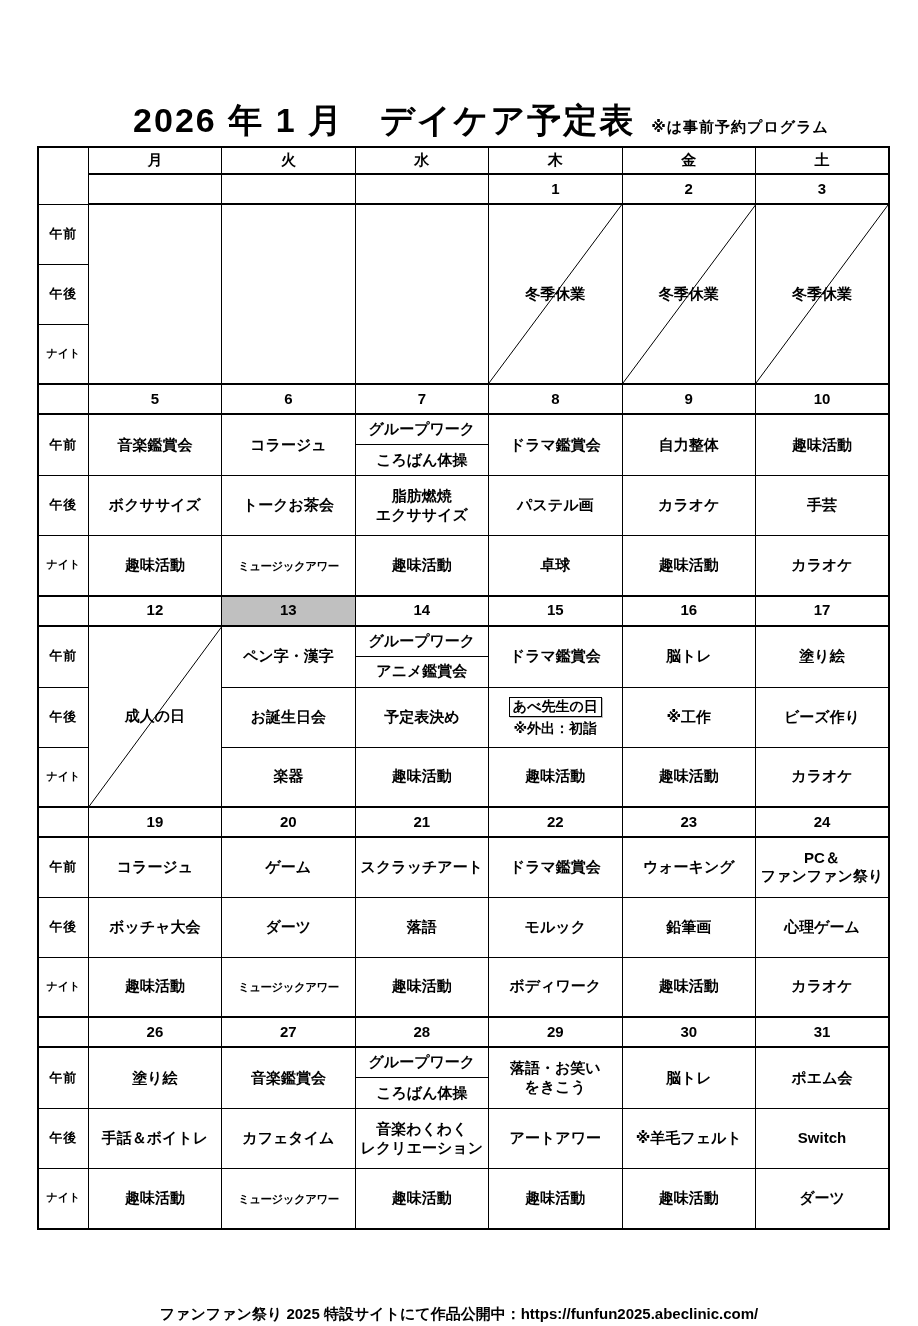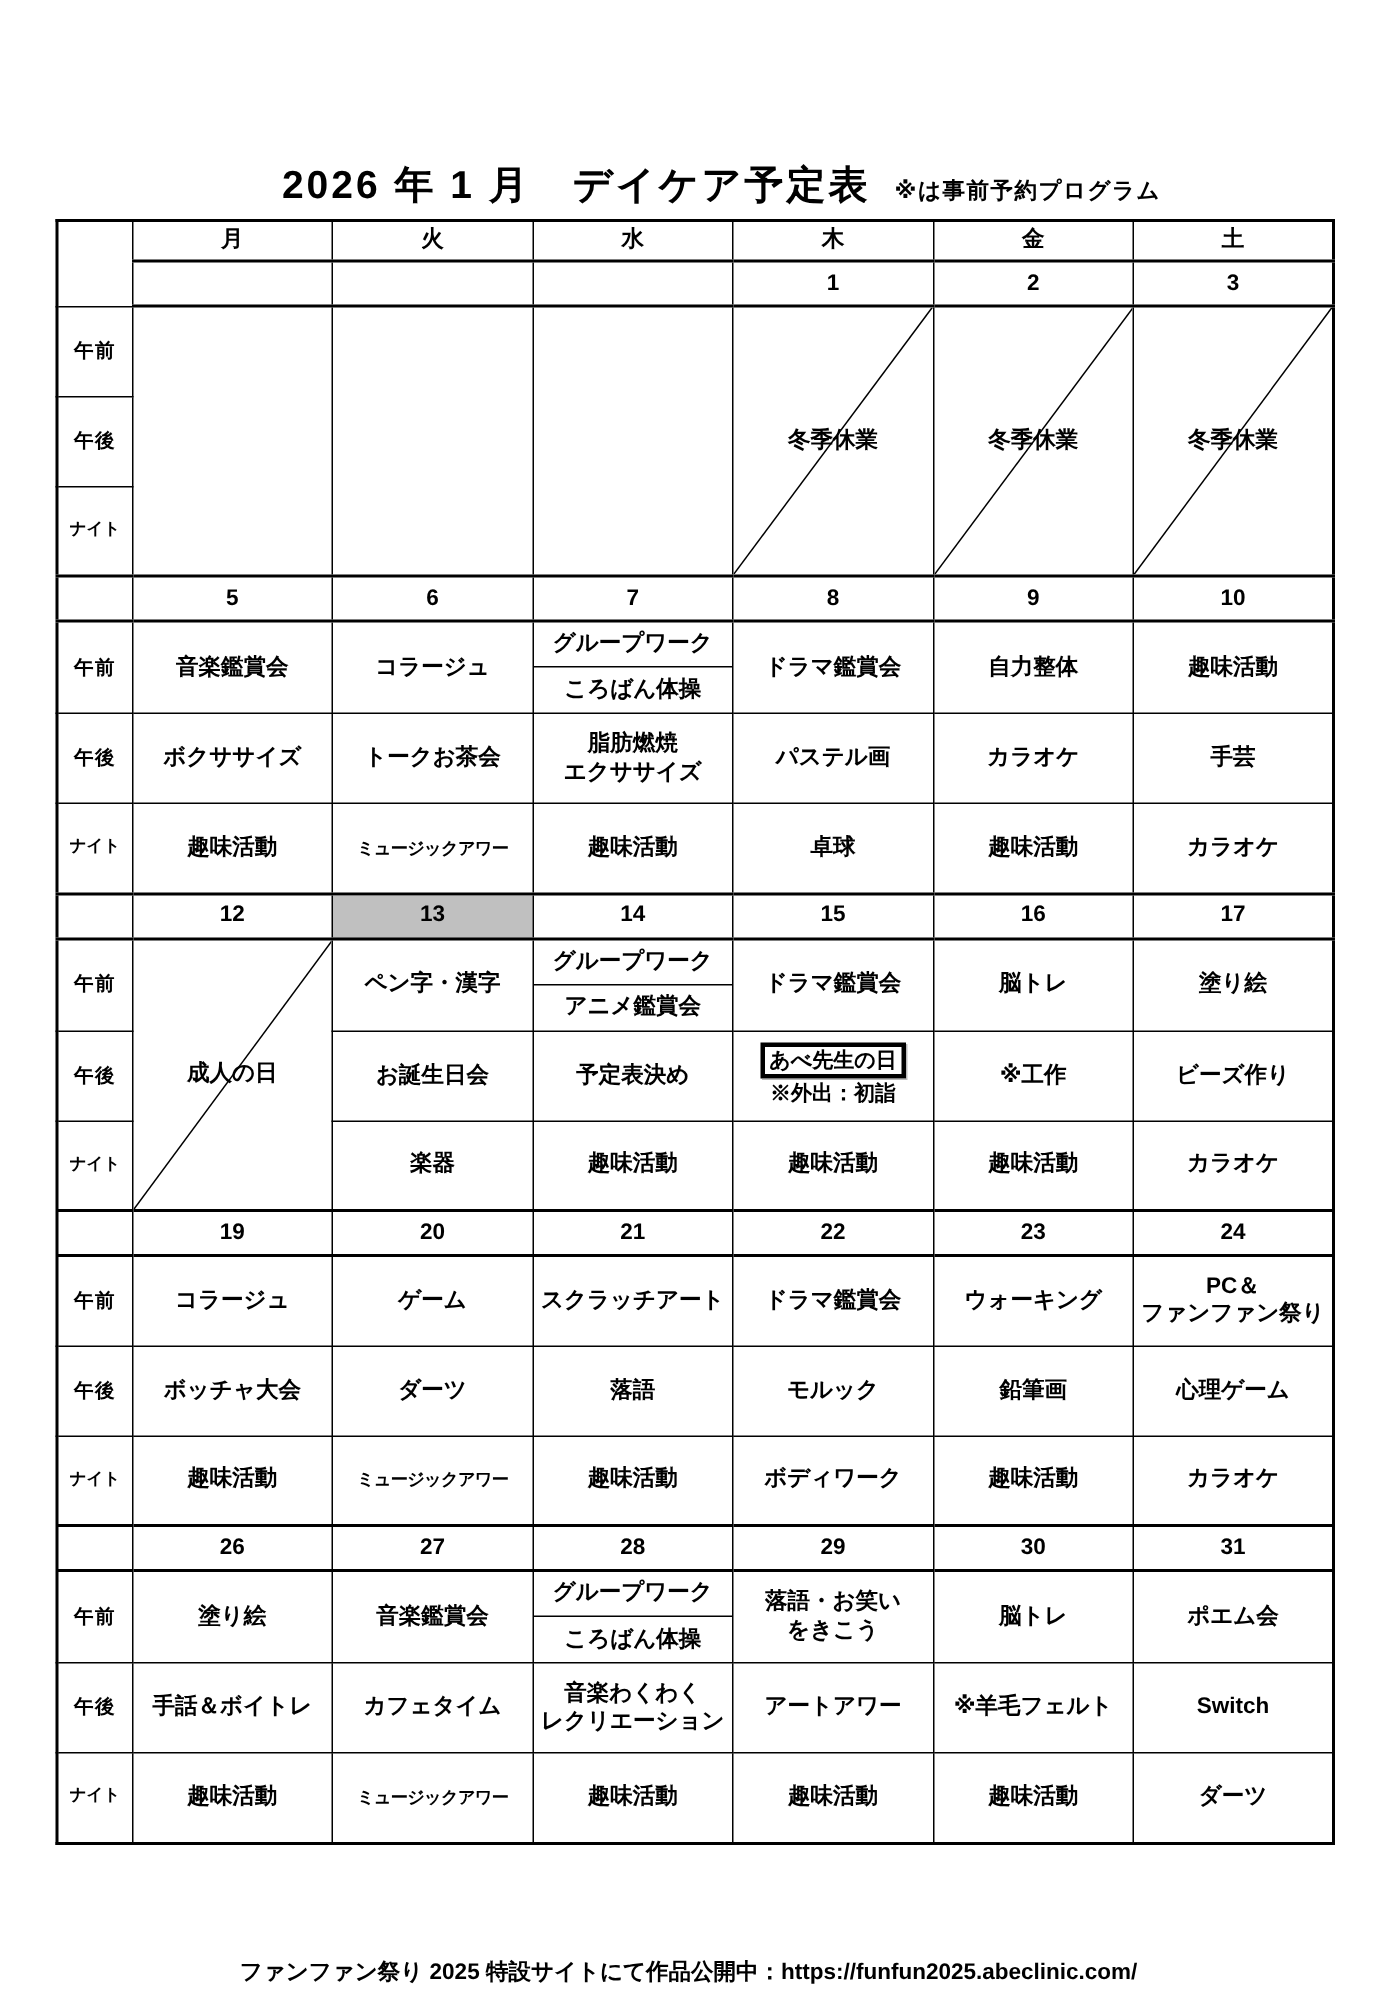--- a/index.html
+++ b/index.html
@@ -7,21 +7,21 @@
     font-family:"Liberation Sans","DejaVu Sans",sans-serif;
     font-weight:700;color:#000;
   }
   .page{position:relative;width:918px;height:1326px;background:#fff;overflow:hidden;}
 
   
   .title-row{
     position:absolute;top:94px;left:0;width:100%;
     display:flex;justify-content:center;align-items:baseline;gap:16px;
   }
-  .title-main{font-size:26px;letter-spacing:2px;margin-left:44px;}
+  .title-main{font-size:34px;letter-spacing:2px;margin-left:44px;}
   .title-note{font-size:15px;letter-spacing:1px;margin-top:24px;}
 
   
   table.sched{
     position:absolute;left:37px;top:146px;width:853px;
     border-collapse:collapse;table-layout:fixed;
     border:2px solid #000;
   }
   .c-label{width:50px;}
   .c-day{width:133px;}
@@ -47,22 +47,22 @@
   td.diag .diag-svg line{stroke:#000;stroke-width:1;vector-effect:non-scaling-stroke;}
   td.diag span{position:relative;z-index:1;}
 
   
   td.splitcell{padding:0;}
   .split-top,.split-bottom{display:flex;align-items:center;justify-content:center;height:29px;}
   .split-top{border-bottom:1px solid #000;height:29px;}
   .split-bottom{height:30px;}
 
   
-  .boxed{display:inline-block;border:3px solid #000000;padding:0 3px;font-size:14px;box-shadow:1px 1px 0 #bbb;}
-  .boxsub{font-size:14px;margin-top:3px;font-family:Liberation Mono, monospace;}
+  .boxed{display:inline-block;border:1px solid #000000;padding:0 3px;font-size:14px;box-shadow:1px 1px 0 #bbb;}
+  .boxsub{font-size:14px;margin-top:3px;}
 
   
   .footer1,.footer2{position:absolute;left:0;width:100%;text-align:center;}
   .footer1{top:1232px;font-size:16px;}
   .footer2{top:1305px;font-size:15px;}
 </style>
 </head>
 <body>
 
 <div class="page">

